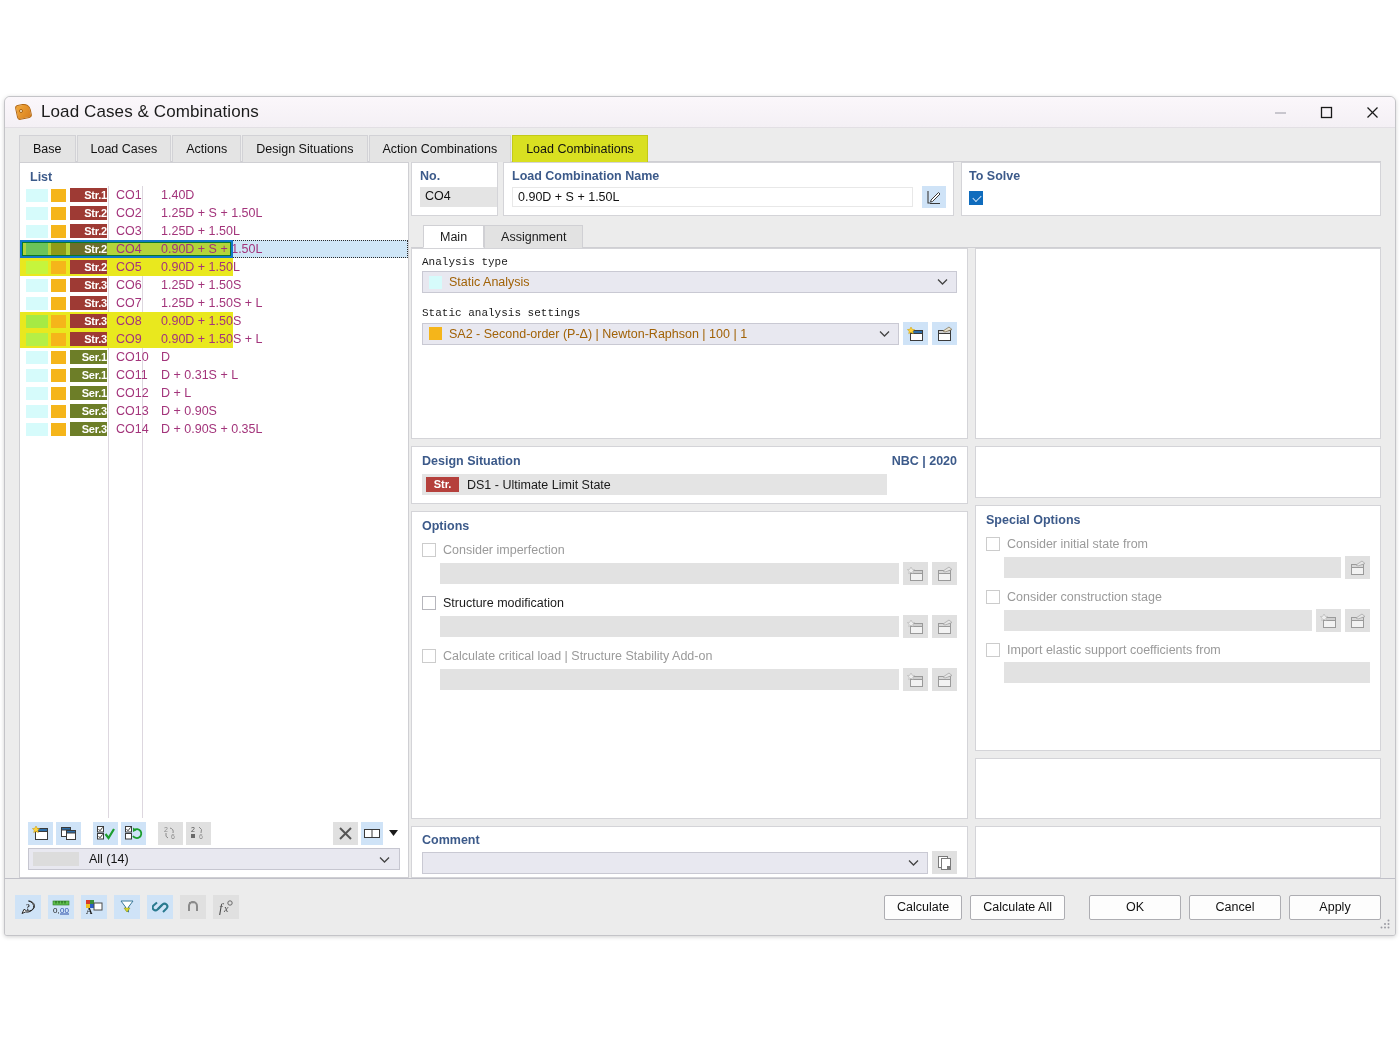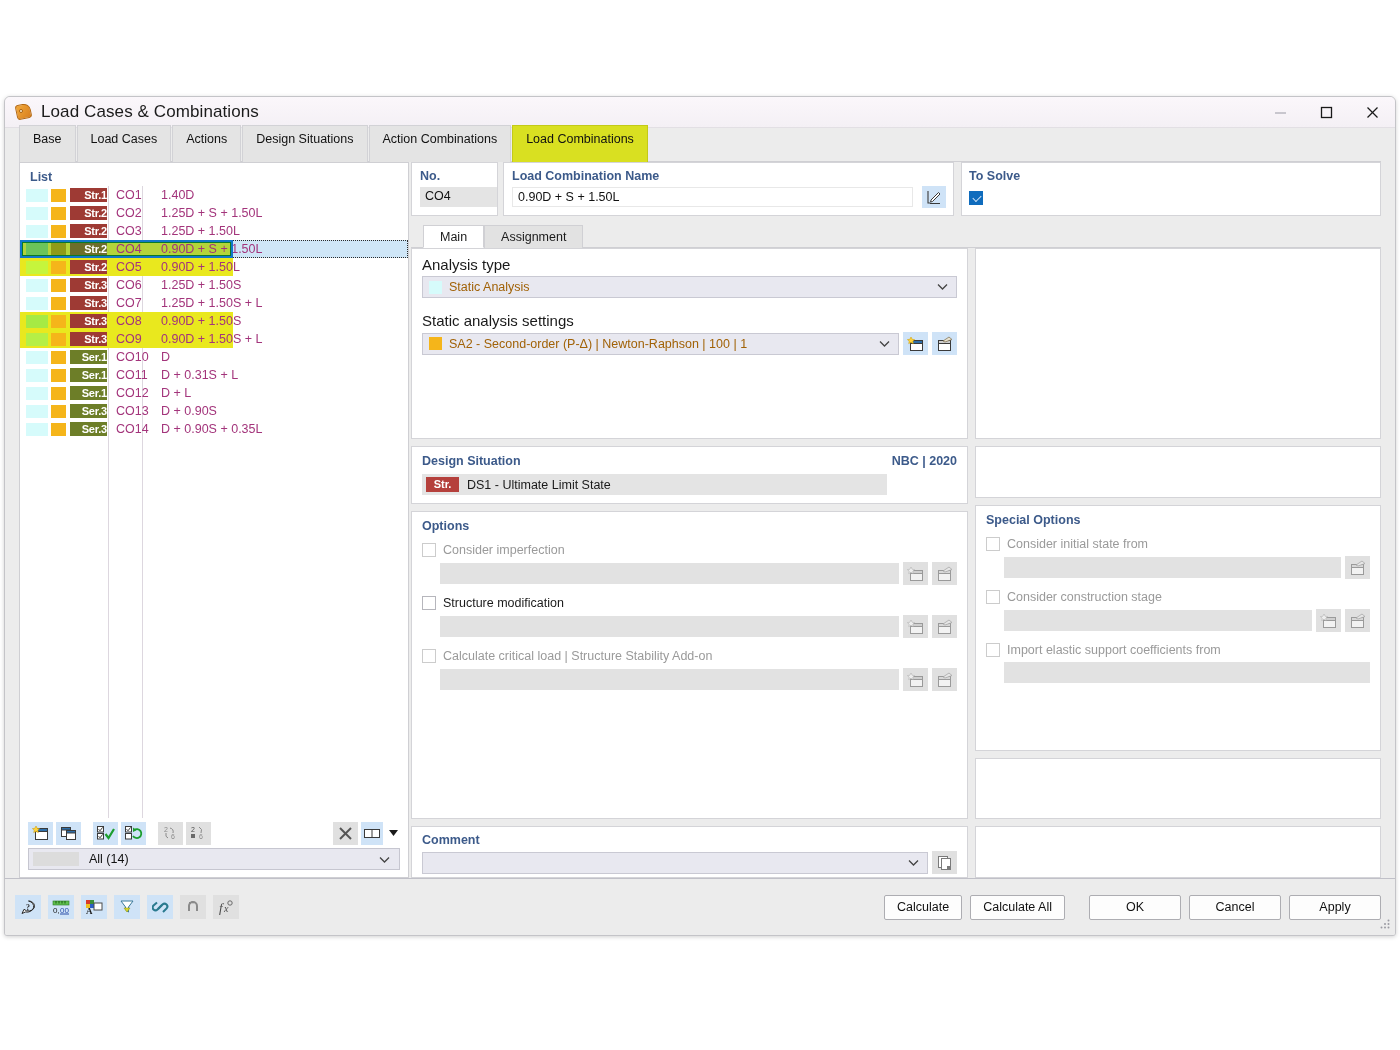--- a/index.html
+++ b/index.html
@@ -65,21 +65,21 @@
     margin: 7px 0 0 0;
     padding-left: 14px;
     display: flex; align-items: flex-end;
     background: transparent;
   }
   #tabstrip::after {
     content:""; position:absolute; left:14px; right:14px; bottom:0;
     height:1px; background:#cfcfd3;
   }
   .tab {
-    height: 37px; line-height: 27px;
+    height: 27px; line-height: 27px;
     padding: 0 13px;
     font-size: 12.5px;
     color: #111;
     background: #e4e4e4;
     border: 1px solid #d2d2d6;
     border-bottom: none;
     margin-right: 1px;
     position: relative; z-index: 1;
     white-space: nowrap;
   }
@@ -236,21 +236,21 @@
 
   #cols { flex: 1 1 auto; display: flex; min-height: 0; }
   #col-main { flex: 1 1 auto; display: flex; flex-direction: column; min-width: 0; }
   #col-side { width: 406px; flex: none; margin-left: 7px; display: flex; flex-direction: column; }
 
   .sect {
     background: #ffffff; border: 1px solid #d4d4d8;
     padding: 7px 10px 8px 10px;
   }
   .sect-title { color: #3c5a8a; font-weight: bold; font-size: 12.5px; margin-bottom: 8px; }
-  .fld-lbl { font-size: 15px; color: #1a1a1a; margin-bottom: 3px; }
+  .fld-lbl { font-size: 11px; color: #1a1a1a; margin-bottom: 3px; font-family: Liberation Mono, monospace; }
   .combo {
     height: 22px; background: #e8e8f0; border: 1px solid #c9c9d3;
     display: flex; align-items: center; position: relative;
     font-size: 12.5px;
   }
   .combo .cswatch { width: 13px; height: 13px; margin-left: 6px; flex: none; }
   .combo .ctext { margin-left: 7px; color: #a16207; white-space: nowrap; overflow: hidden; }
   .combo .cchev { position: absolute; right: 7px; top: 3px; }
 
   .row-flex { display: flex; align-items: center; }

